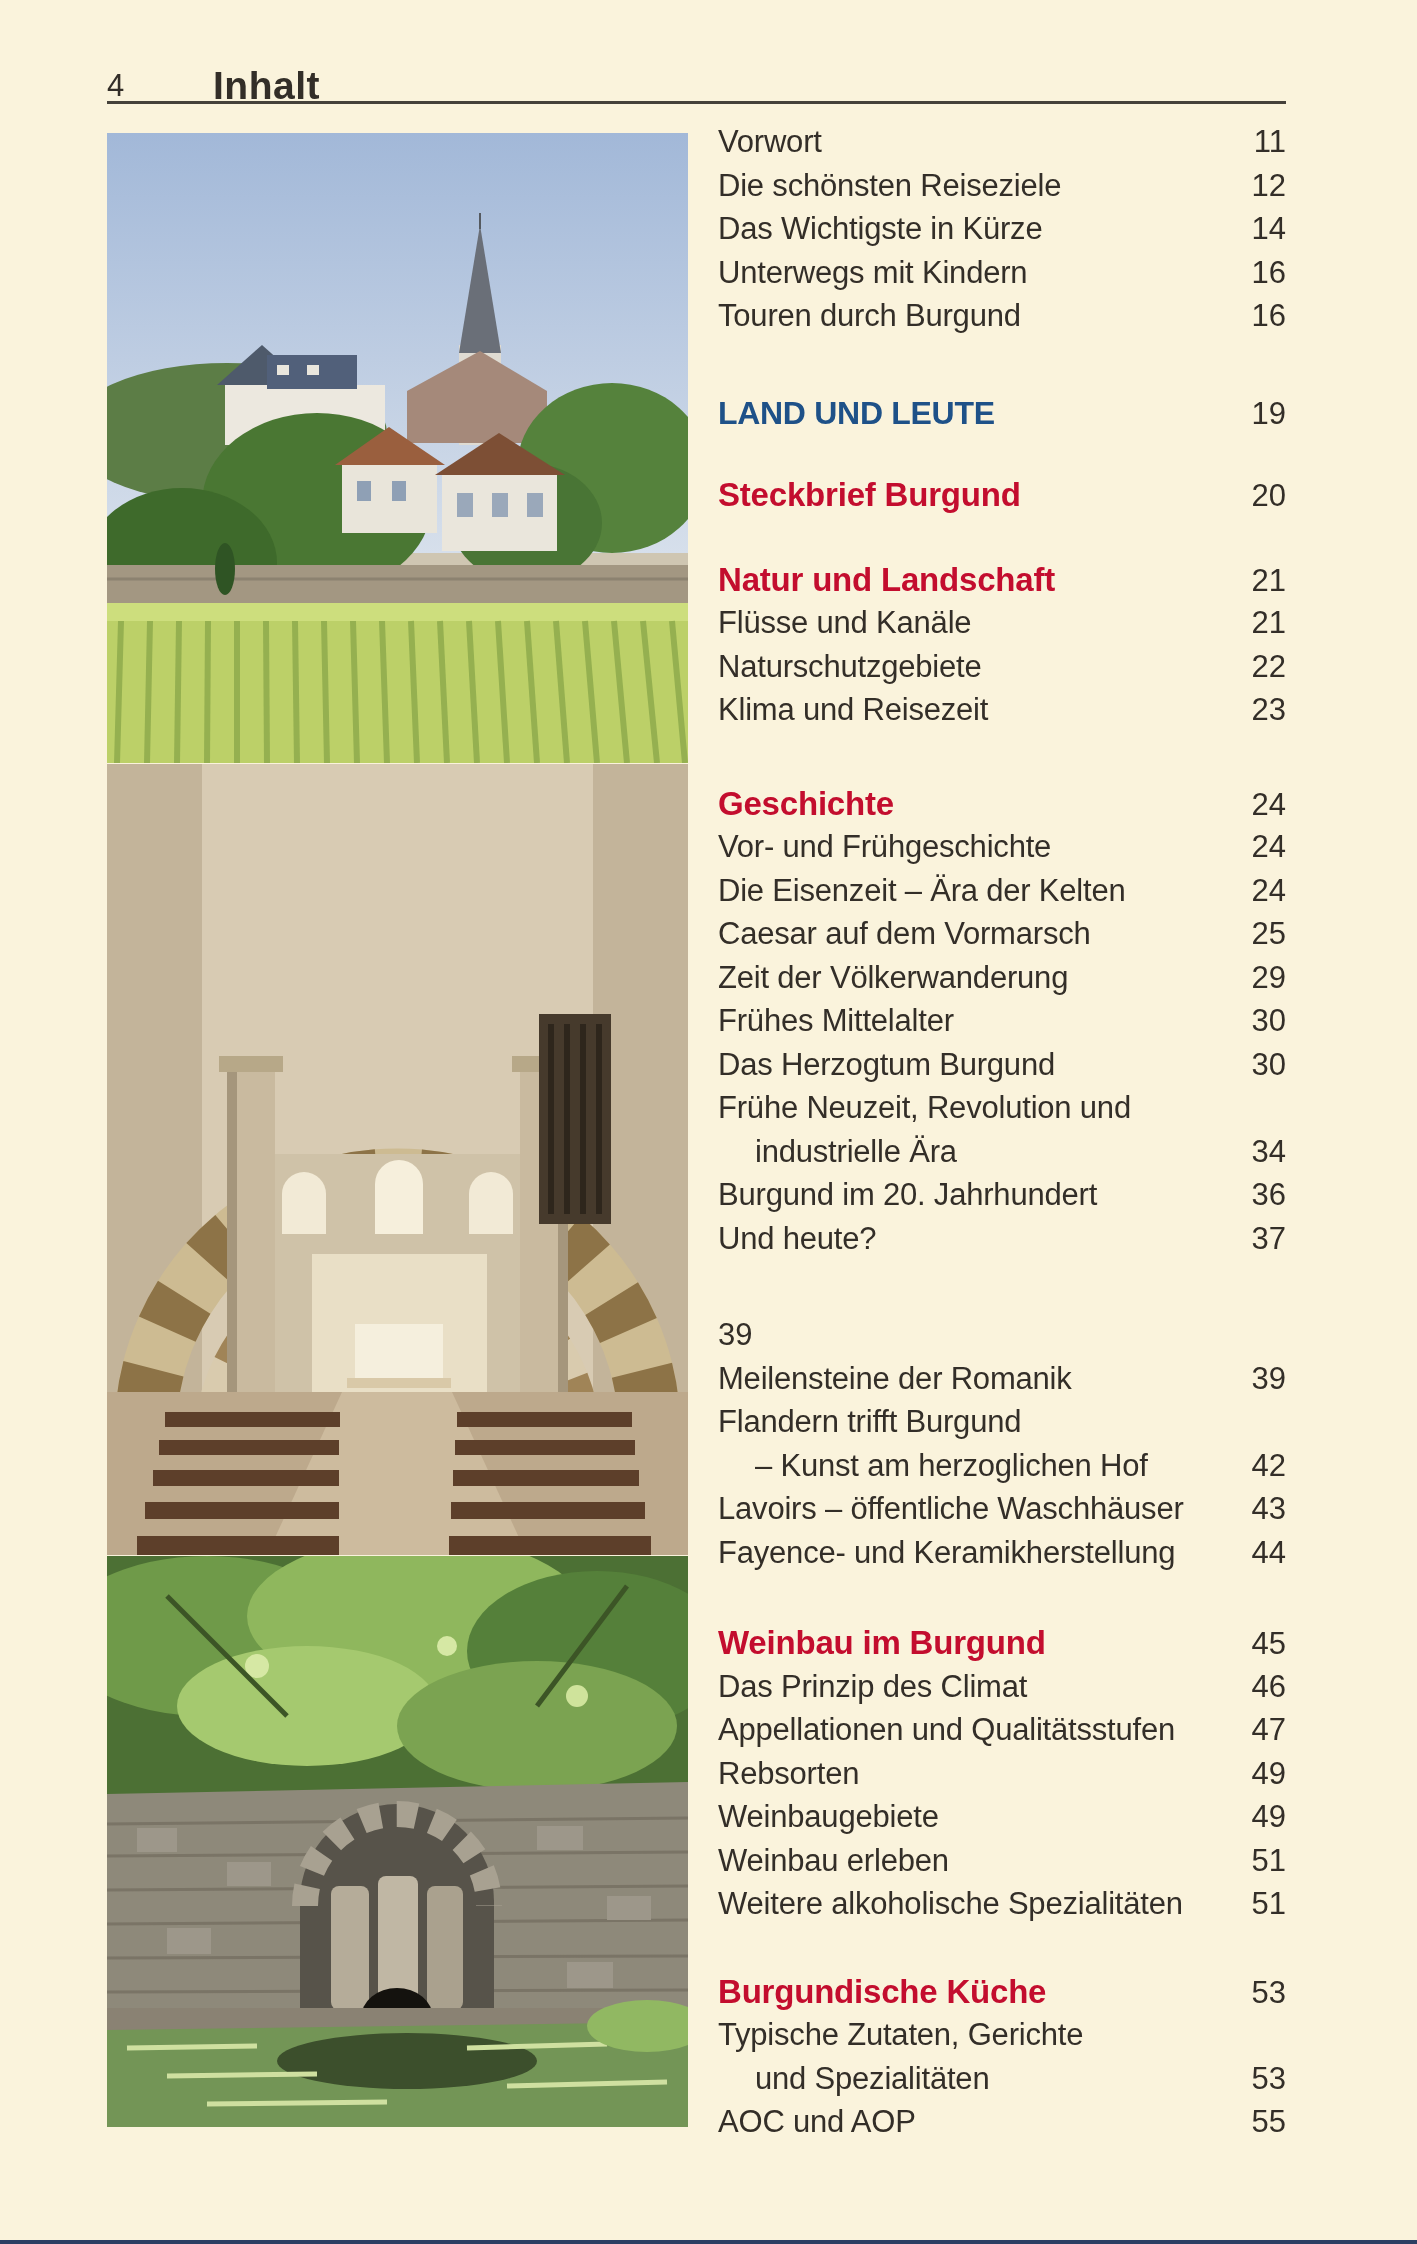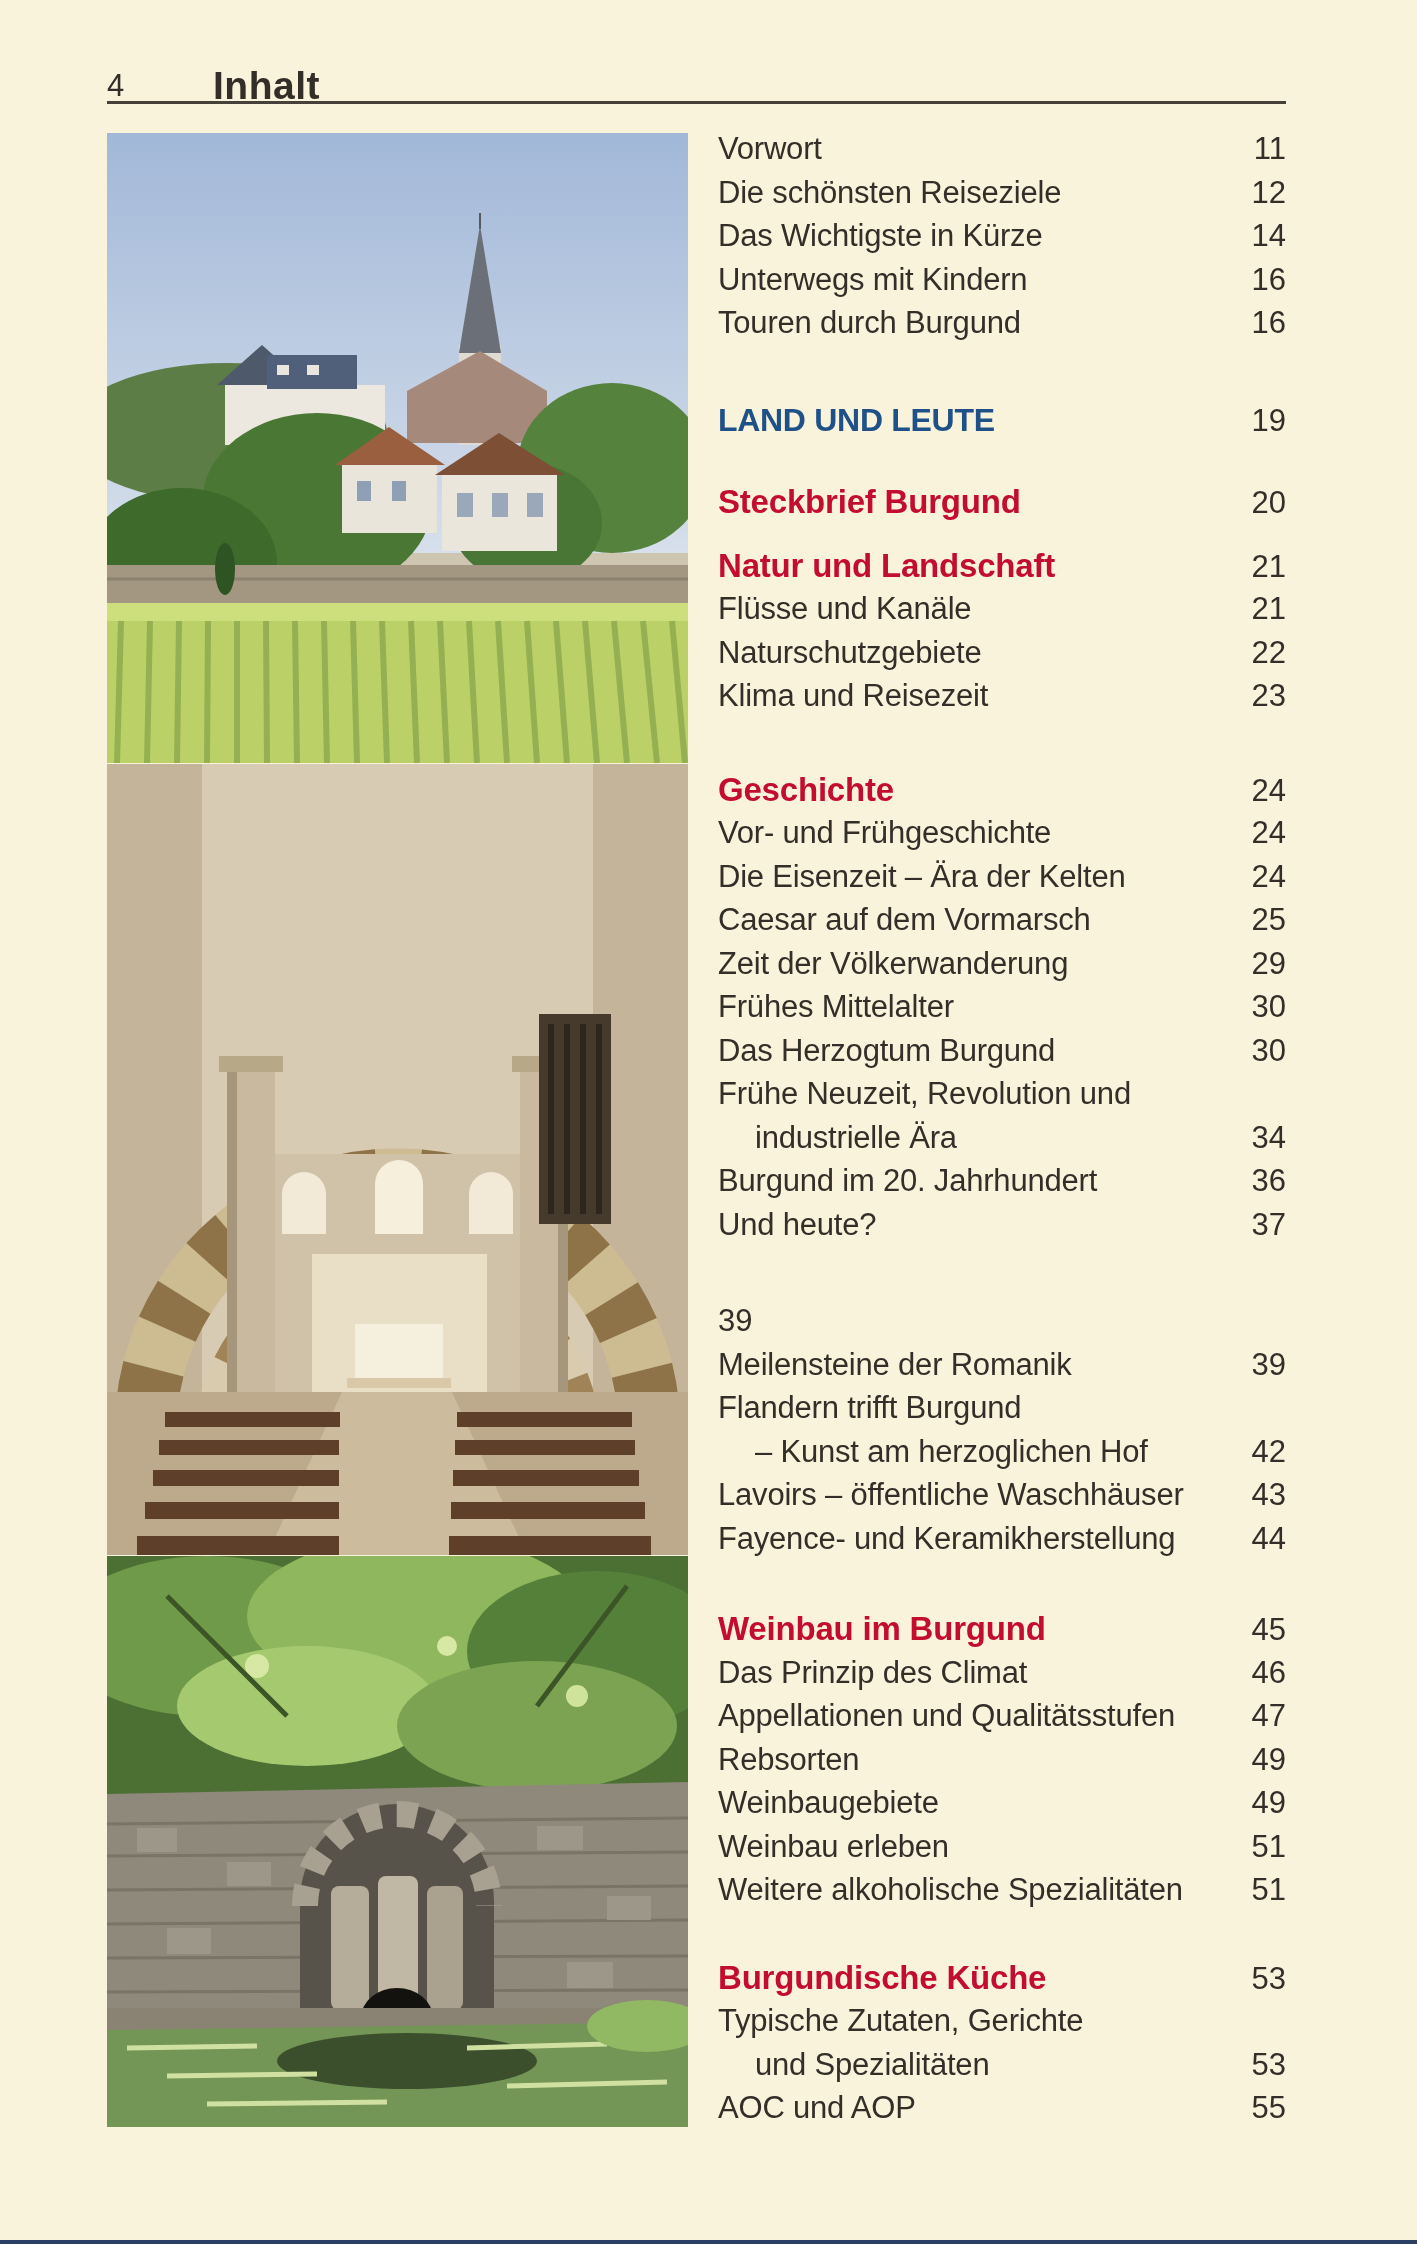--- a/index.html
+++ b/index.html
@@ -16,29 +16,29 @@
   .folio{left:107px;top:64px;height:43px;line-height:43px;font-size:31px;}
   .headtitle{left:213px;top:64px;height:43px;line-height:43px;font-size:39px;font-weight:bold;letter-spacing:.5px;}
   .rule{left:107px;top:101px;width:1179px;height:3px;background:var(--rule,#45413a);}
   
   .photo{left:107px;width:581px;overflow:hidden;background:#cfc6b2;}
   .photo svg{display:block;width:100%;height:100%;}
   #photo1{top:133px;height:630px;}
   #photo2{top:764px;height:791px;}
   #photo3{top:1556px;height:571px;}
   
-  #toc{left:718px;top:127px;width:568px;}
+  #toc{left:718px;top:120px;width:568px;}
   .row{display:flex;justify-content:space-between;align-items:baseline;height:43.5px;line-height:43.5px;white-space:nowrap;}
   .row .lbl{font-size:31px;letter-spacing:-0.2px;}
   .row .pg{font-size:31px;}
   .row.indent .lbl{padding-left:37px;text-align:right;}
   .chapter .lbl{font-size:32px;font-weight:bold;color:var(--blue,#1e5188);letter-spacing:-0.3px;}
   .sechead .lbl{font-size:33px;font-weight:bold;color:var(--red,#c30d2e);}
   
-  .s0{margin-top:0;} .s1{margin-top:54px;} .s2{margin-top:38px;} .s3{margin-top:20px;}
+  .s0{margin-top:0;} .s1{margin-top:54px;} .s2{margin-top:38px;} .s3{margin-top:41px;}
   .s4{margin-top:50px;} .s5{margin-top:53px;} .s6{margin-top:47px;} .s7{margin-top:44px;}
   .bottombar{left:0;top:2240px;width:1417px;height:4px;background:var(--bottom_bar,#2b3f63);}
 </style>
 </head>
 <body>
 
 <div class="abs folio">4</div>
 <div class="abs headtitle">Inhalt</div>
 <div class="abs rule"></div>
 

